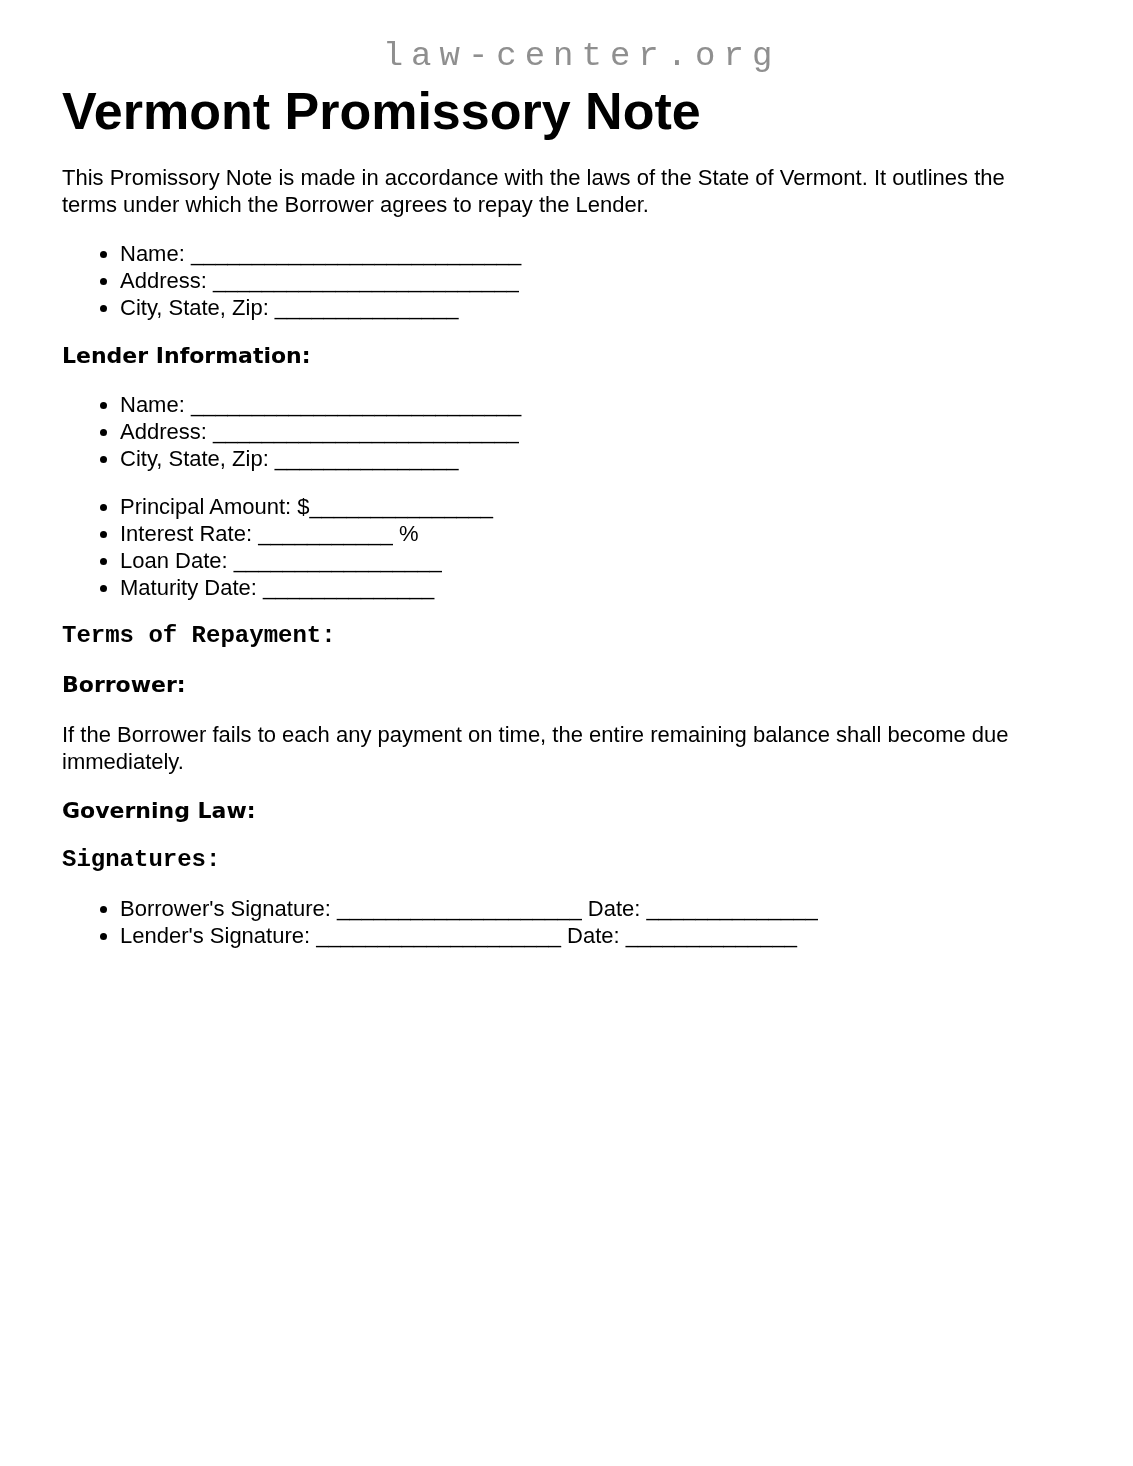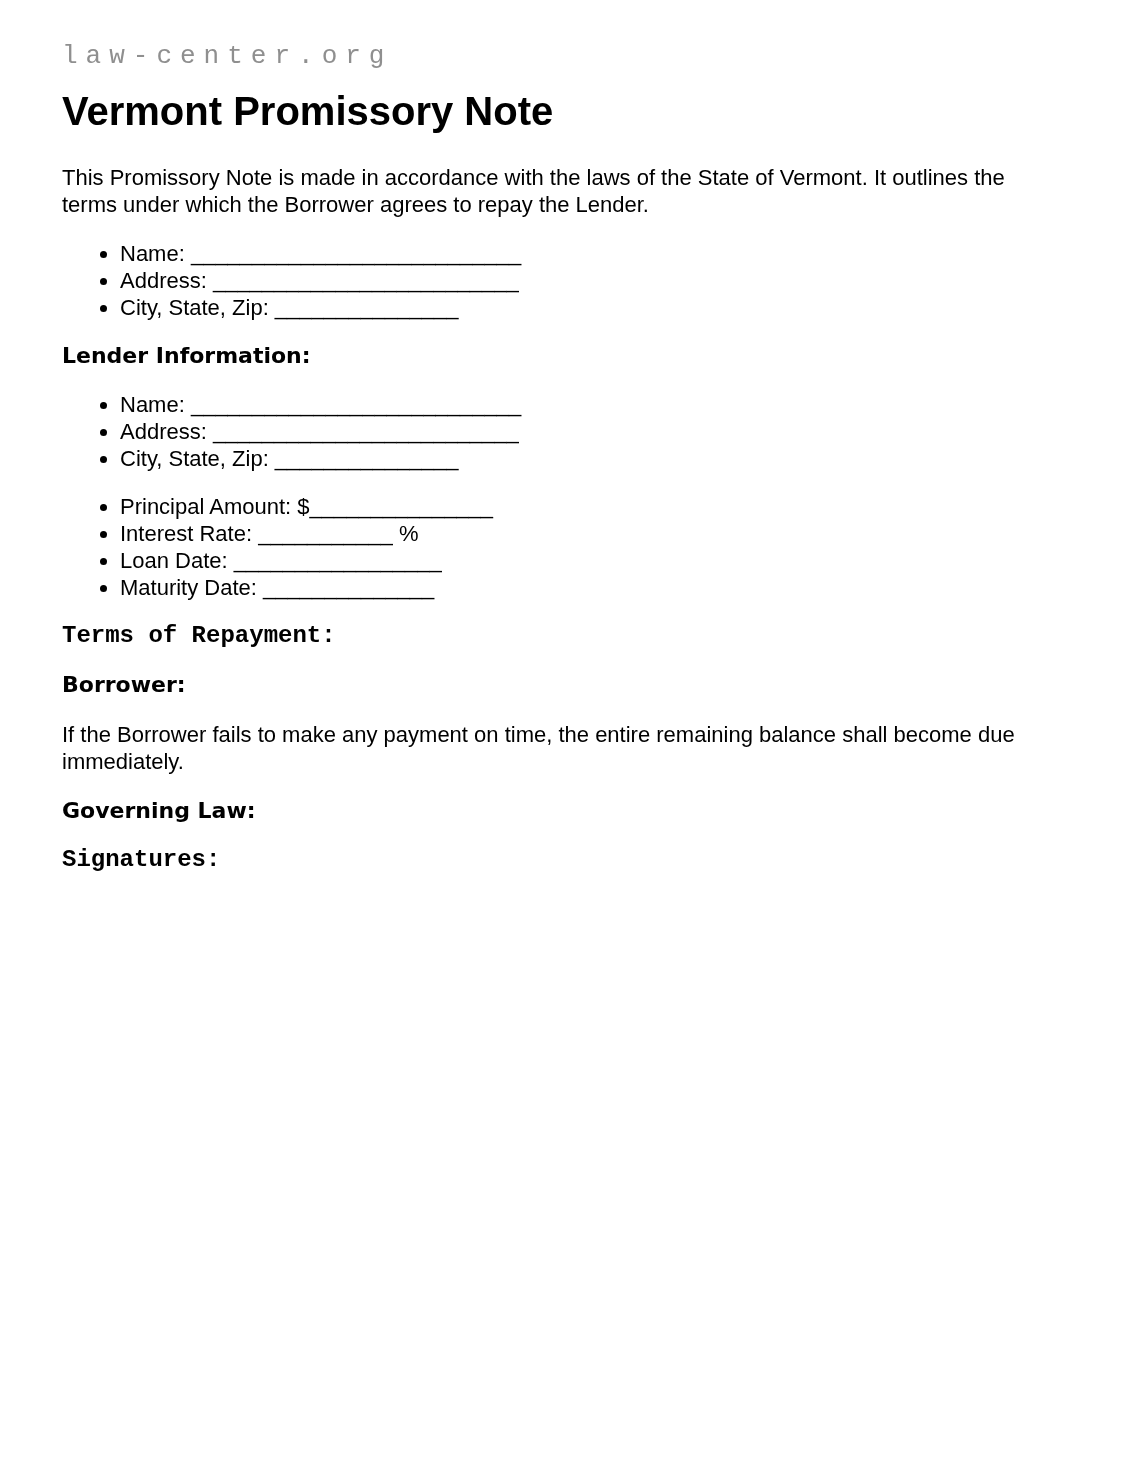--- a/index.html
+++ b/index.html
@@ -9,30 +9,30 @@
     height: 1466px;
     color: #000000;
     font-family: "Liberation Sans", sans-serif;
     font-size: 22px;
     line-height: 27px;
     padding: 34px 62px 0 62px;
     overflow: hidden;
   }
   .logo {
     font-family: "Liberation Mono", "DejaVu Sans Mono", monospace;
-    font-size: 26px;
+    font-size: 34px;
     line-height: 44px;
     letter-spacing: 8px;
     color: #8f8f8f;
-    text-align: left;
+    text-align: center;
     margin-right: -30px;
     white-space: nowrap;
   }
   h1 {
-    font-size: 40px;
+    font-size: 52px;
     line-height: 62px;
     margin: 2px 0 0 0;
     font-weight: bold;
   }
   p { margin: 22px 0; max-width: 955px; }
   h2 { margin: 21px 0; font-weight: bold; }
   .wide-h { font-family: "DejaVu Sans", sans-serif; font-size: 22px; line-height: 28px; }
   .cond-h { font-family: Liberation Mono, monospace; font-size: 24px; line-height: 28px; }
   ul, ol { margin: 21px 0; padding-left: 58px; }
   li { line-height: 27px; }
@@ -72,22 +72,26 @@
     <li>Maturity Date: ______________</li>
   </ul>
 </section>
 
 <section>
   <h2 class="cond-h">Terms of Repayment:</h2>
 </section>
 
 <section>
   <h2 class="wide-h">Borrower:</h2>
-  <p>If the Borrower fails to make any payment on time, the entire remaining balance shall become due immediately.</p>
+  <p>If the Borrower fails to each any payment on time, the entire remaining balance shall become due immediately.</p>
 </section>
 
 <section>
   <h2 class="wide-h">Governing Law:</h2>
 </section>
 
 <section>
   <h2 class="cond-h">Signatures:</h2>
+  <ul>
+    <li>Borrower's Signature: ____________________ Date: ______________</li>
+    <li>Lender's Signature: ____________________ Date: ______________</li>
+  </ul>
 </section>
 
 </body></html>

